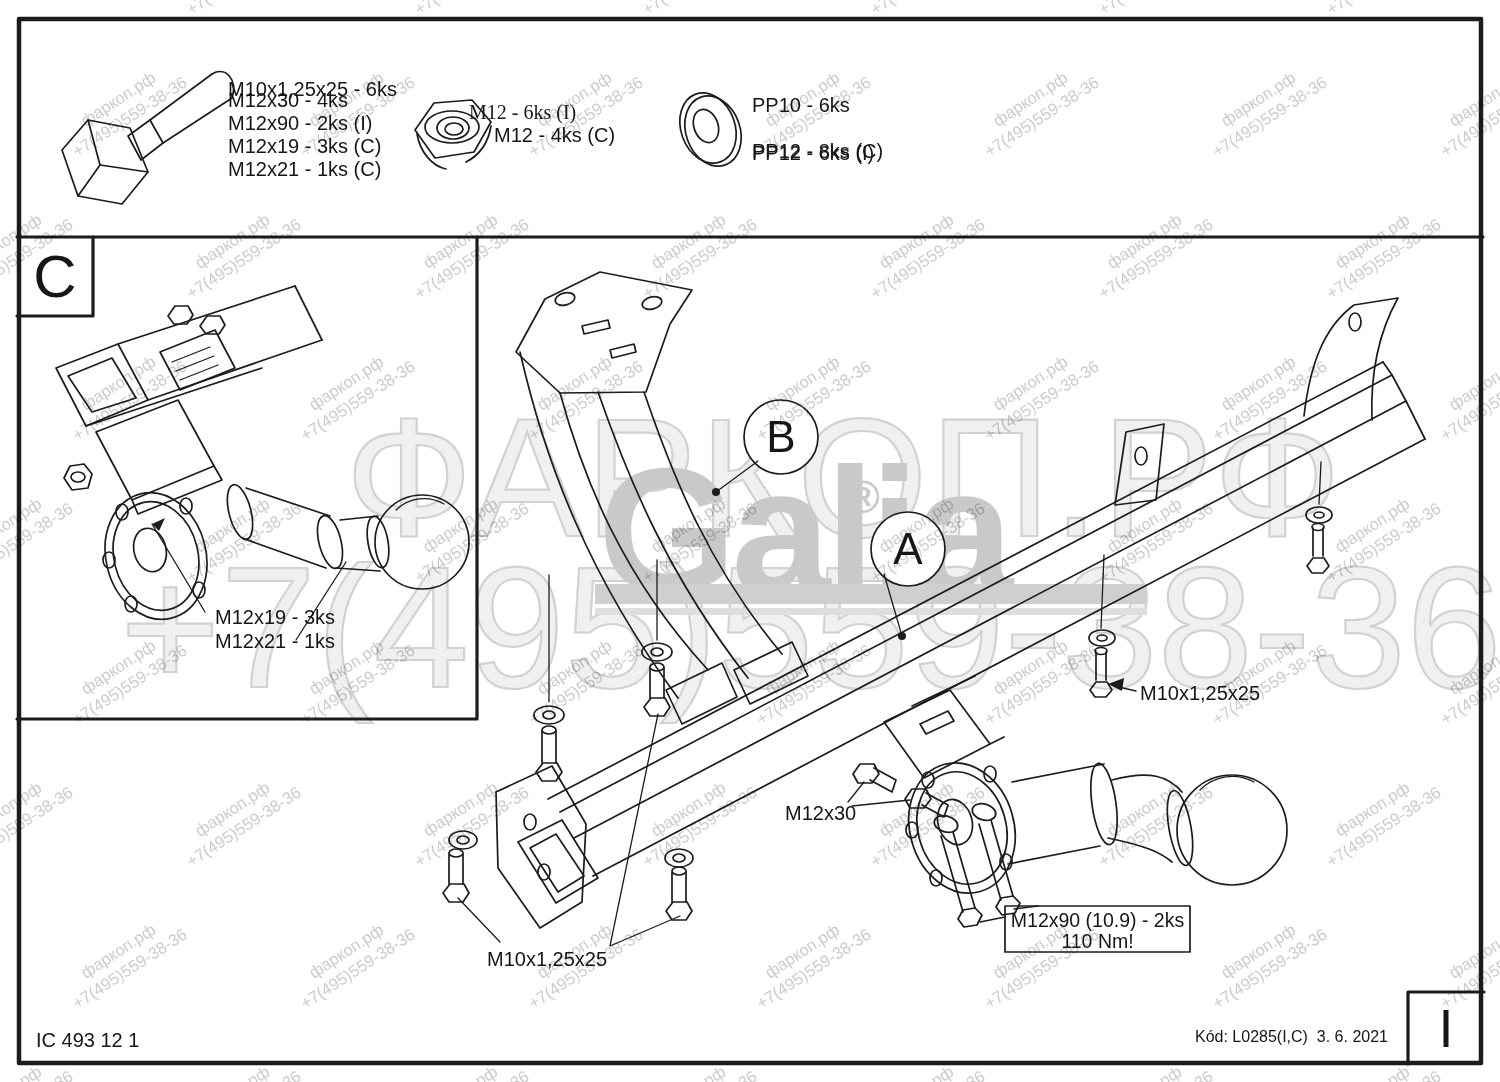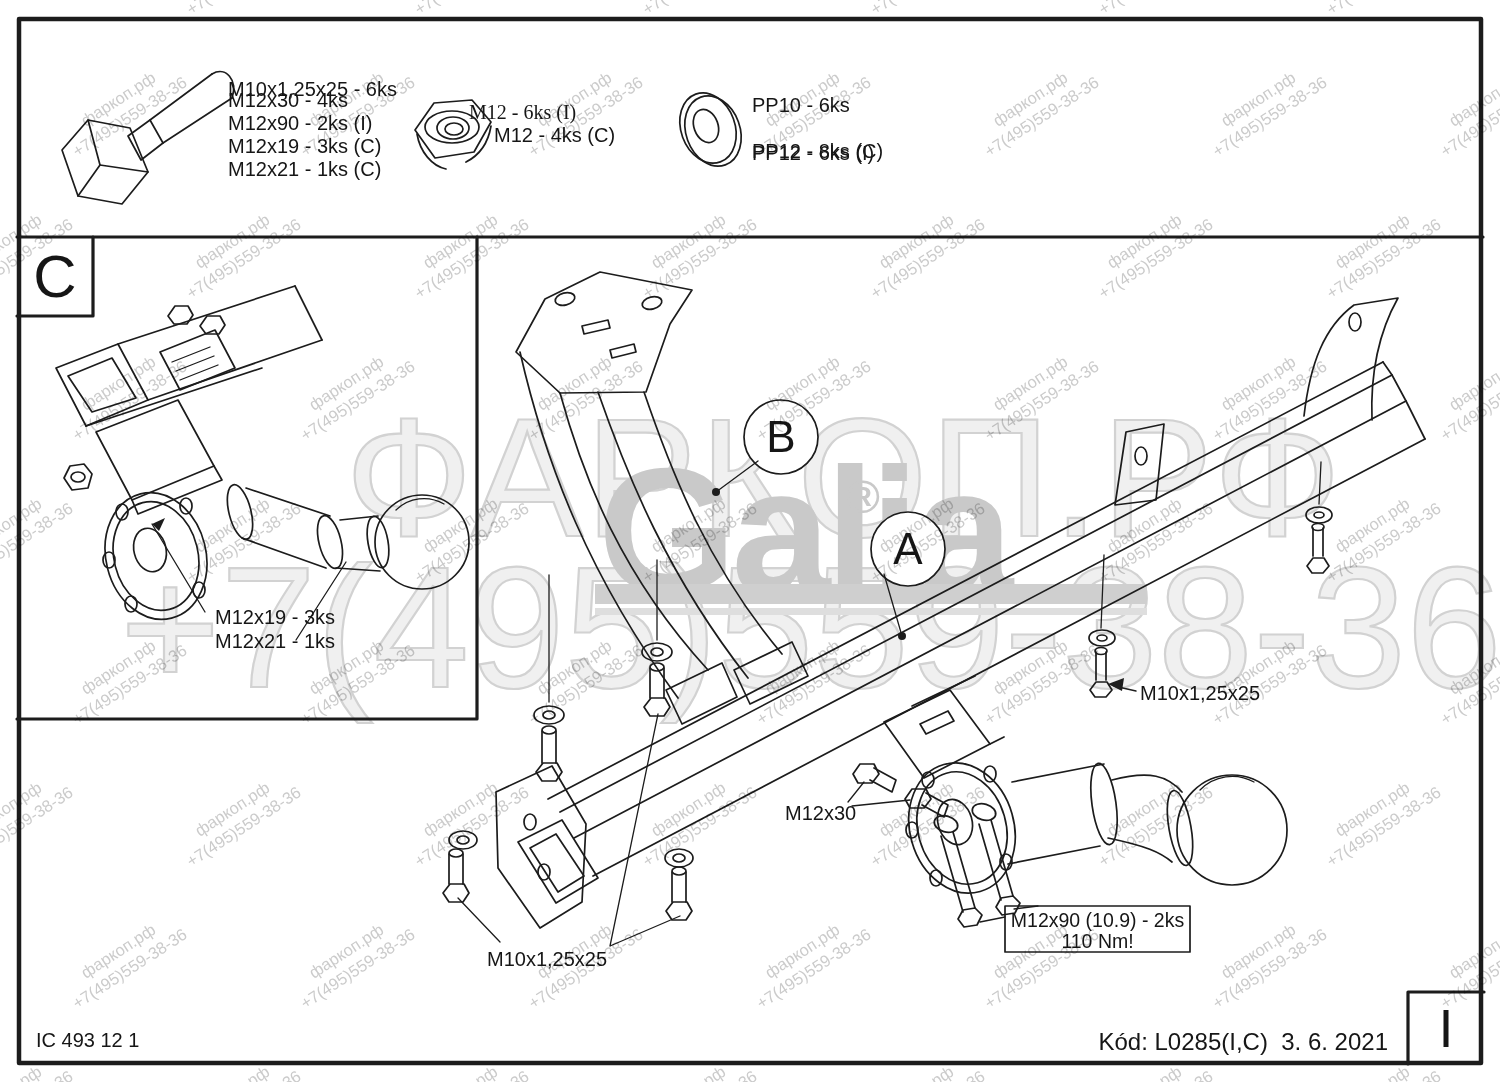--- a/index.html
+++ b/index.html
@@ -257,21 +257,21 @@
 
   <div class="lbl call" style="left:1140px;top:682px;">M10x1,25x25</div>
   <div class="lbl call" style="left:785px;top:802px;text-align:right;">M12x30</div>
   <div class="lbl call" style="left:487px;top:948px;">M10x1,25x25</div>
   <div class="lbl torque" style="left:1005px;top:906px;width:185px;height:46px;">
     <span>M12x90 (10.9) - 2ks</span>
     <span>110 Nm!</span>
   </div>
 
   <div class="lbl pl" style="left:36px;top:1029px;">IC 493 12 1</div>
-  <div class="lbl rt pre" style="right:112px;top:1028px;font-size:24px;">Kód: L0285(I,C)  3. 6. 2021</div>
+  <div class="lbl rt pre" style="right:112px;top:1028px;font-size:16px;">Kód: L0285(I,C)  3. 6. 2021</div>
   <div class="lbl big-letter" style="left:1408px;top:992px;width:76px;height:72px;font-size:54px;">I</div>
 
   <div class="wm-small-layer">
       <div class="wm-tile" style="left: -95px; top: -55px;">
         <div>фаркоп.рф</div>
         <div>+7(495)559-38-36</div>
       </div>
       <div class="wm-tile" style="left: 133px; top: -55px;">
         <div>фаркоп.рф</div>
         <div>+7(495)559-38-36</div>

